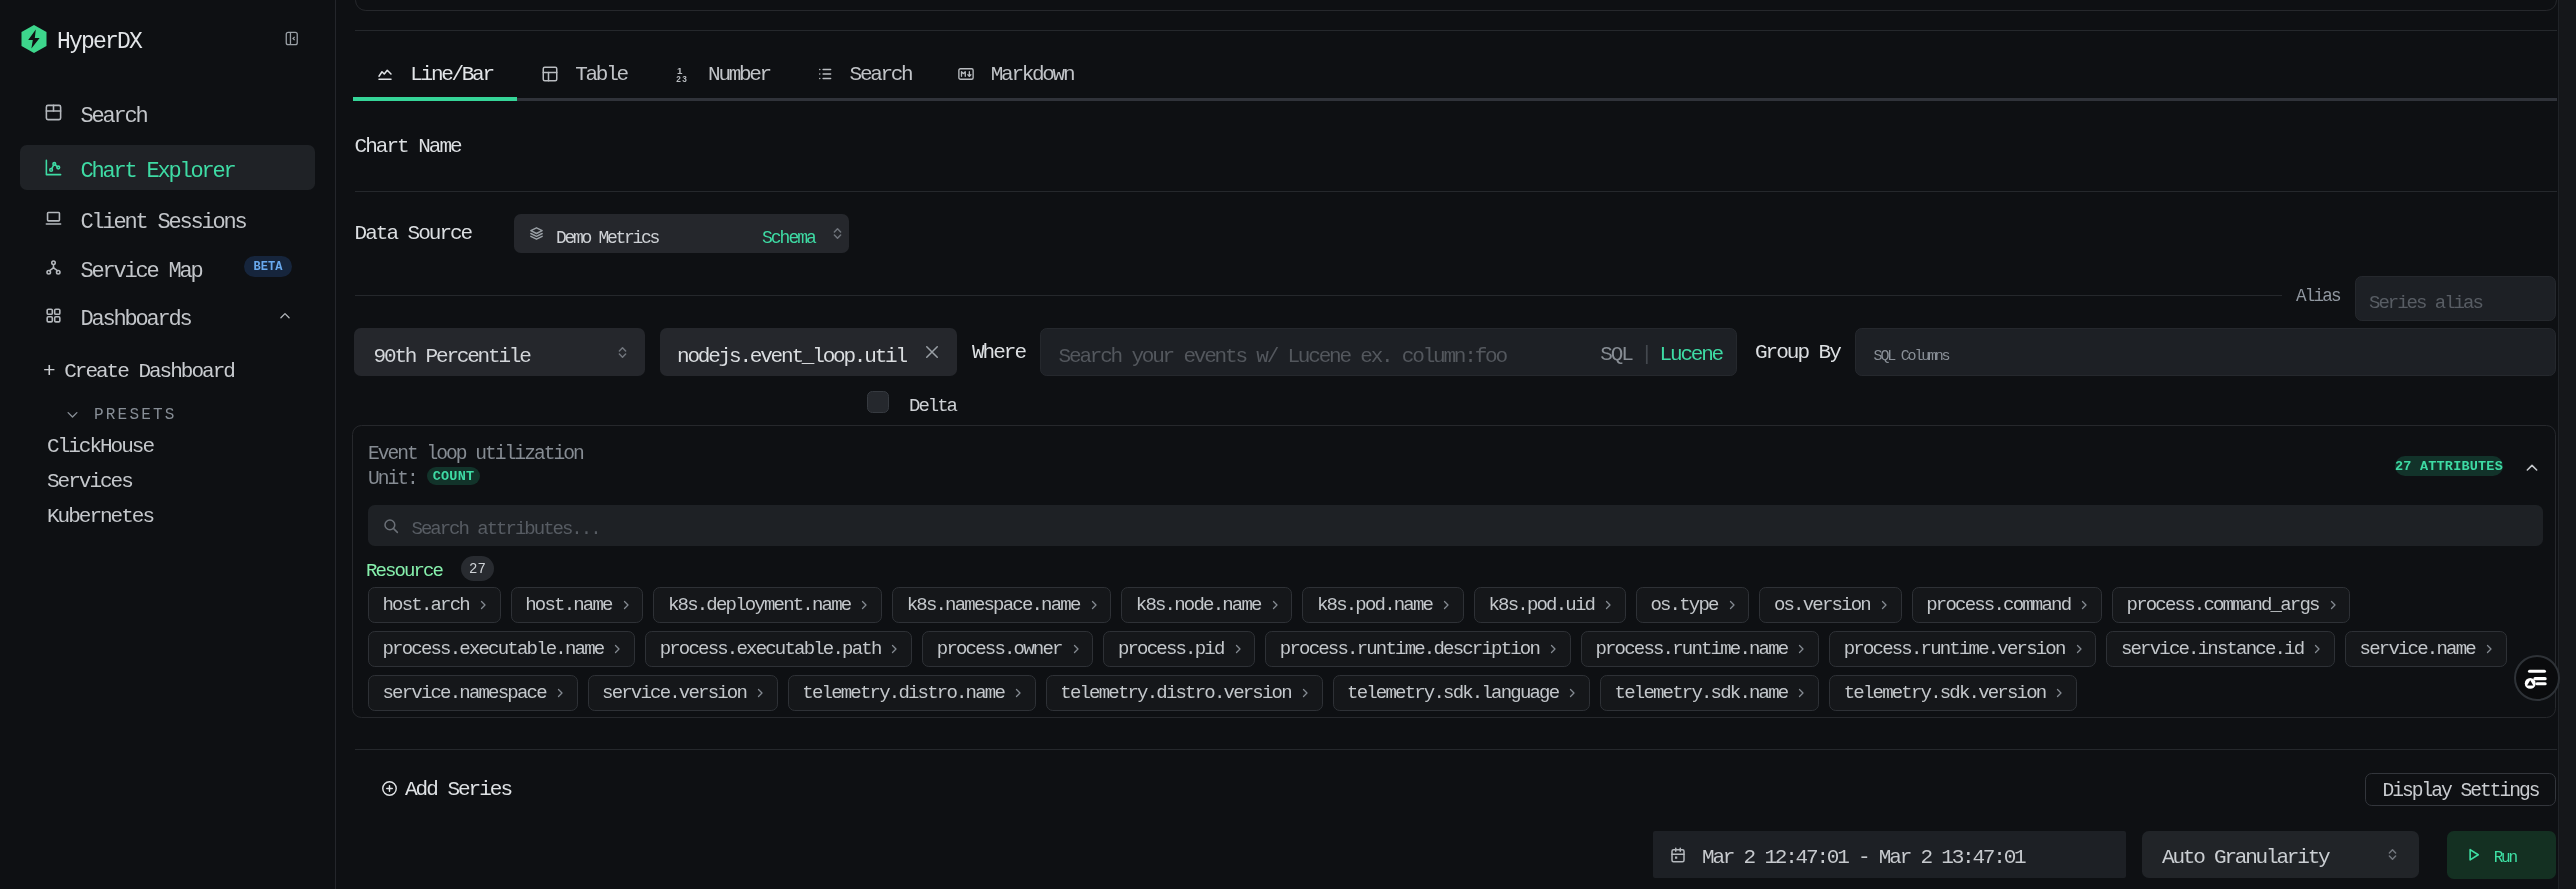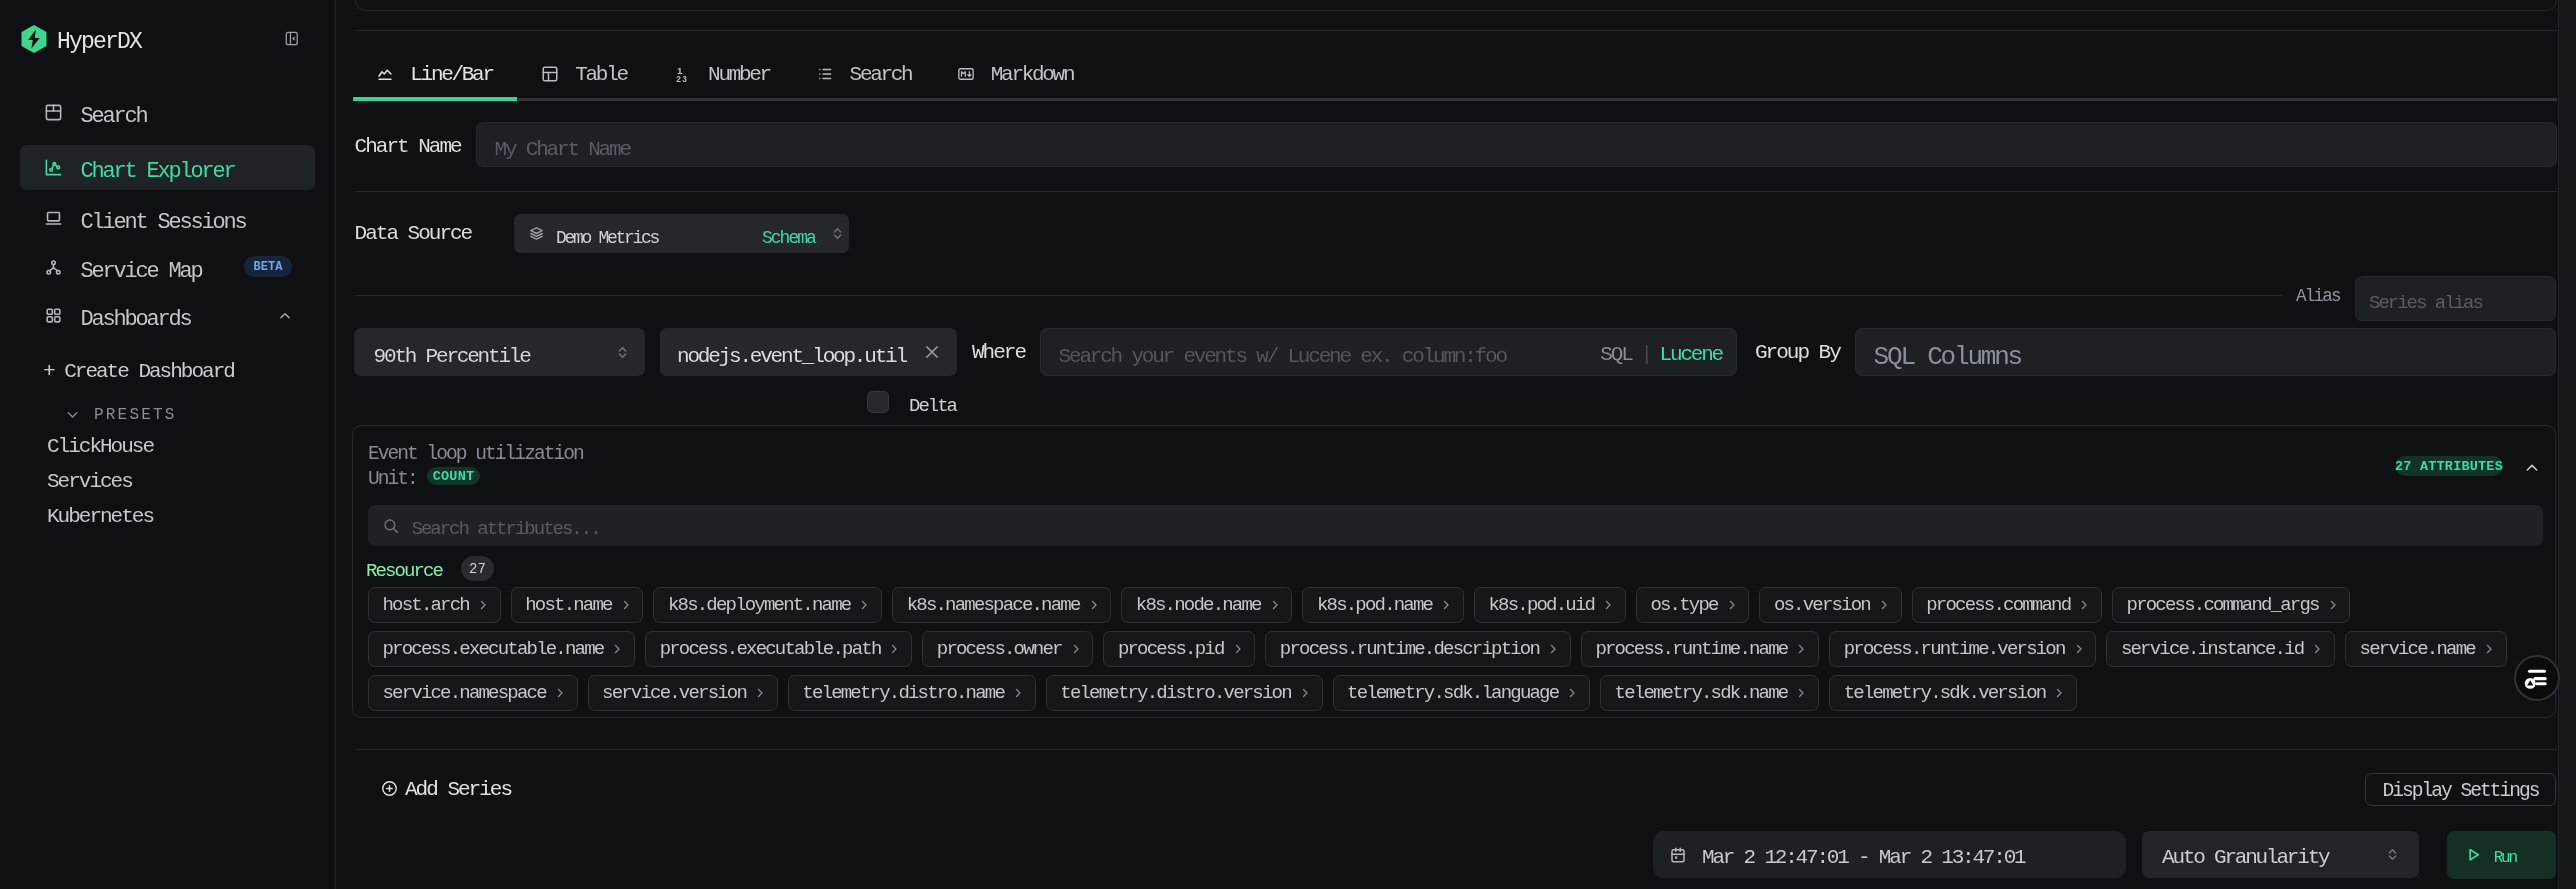--- a/index.html
+++ b/index.html
@@ -151,23 +151,20 @@
           <path d="M16.5 9v6"></path>
           <path d="M14.5 13l2 2 2-2"></path>
         </svg>
         <span>Markdown</span>
       </div>
   </div>
   <div class="abs" style="left:17.6px;top:98px;width:2202px;height:2.7px;background:#30333a"></div>
   <div class="abs" style="left:16px;top:97px;width:164px;height:4px;background:#35d598"></div>
 
   <div class="abs txt b" style="left:17.6px;top:135px;color:#dcdfe2">Chart Name</div>
-  <div class="inp" style="left:139px;top:122px;width:2081px;height:45px">
-      <span class="ph" style="margin-left:17.6px">My Chart Name</span>
-    </div>
   <div class="divl" style="left:17.6px;top:191px;width:2202px"></div>
 
   <div class="abs txt b" style="left:17.6px;top:222px;color:#dcdfe2">Data Source</div>
   <div class="sel" style="left:177px;top:214px;width:335px;height:39px">
     <svg style="margin-left:13.5px" width="17" height="17" viewBox="0 0 24 24" fill="none" stroke="#9aa0a6" stroke-width="2" stroke-linecap="round" stroke-linejoin="round">
         <path d="M12 4l-8 4 8 4 8-4-8-4z"></path>
         <path d="M4 12l8 4 8-4"></path>
         <path d="M4 16l8 4 8-4"></path>
       </svg>
     <span style="margin-left:11.5px;font-size:18px;letter-spacing:-2.3px;color:#ced1d5">Demo Metrics</span>
@@ -201,21 +198,21 @@
   <div class="inp" style="left:703px;top:328px;width:697px;height:48px">
     <span class="ph" style="margin-left:17.6px;font-size:21px;letter-spacing:-2.2px;color:#53575d">Search your events w/ Lucene ex. column:foo</span>
     <div class="abs" style="right:14px;top:14px;display:flex;font-size:21px;letter-spacing:-2.2px">
         <span style="color:#878d94">SQL</span>
         <span style="color:#43484e;margin:0 8.8px">|</span>
         <span class="b" style="color:#3edba4">Lucene</span>
       </div>
   </div>
   <div class="abs txt b" style="left:1418px;top:341px;color:#dcdfe2">Group By</div>
   <div class="inp" style="left:1518px;top:328px;width:701px;height:48px">
-      <span class="ph" style="margin-left:17.6px;font-size:26px;letter-spacing:-2.2px;color:#8a9098">SQL Columns</span>
+      <span class="ph" style="margin-left:17.6px;font-size:15px;letter-spacing:-2.2px;color:#8a9098">SQL Columns</span>
     </div>
 
   <div class="abs" style="left:530px;top:391px;width:22px;height:22px;background:#25282d;border:1.4px solid #363a40;border-radius:5.4px"></div>
   <div class="abs" style="left:572px;top:395px;font-size:19px;letter-spacing:-2px;color:#ced1d5">Delta</div>
 
   <div class="abs" style="left:15px;top:425px;width:2204px;height:293px;border:1.4px solid #26282c;border-radius:9.5px"></div>
   <div class="abs" style="left:31px;top:443px;font-size:19.6px;letter-spacing:-2px;color:#868c93">Event loop utilization</div>
   <div class="abs" style="left:31px;top:468px;font-size:19.6px;letter-spacing:-2px;color:#868c93">Unit:</div>
   <div class="gbadge abs" style="left:90px;top:467px;width:53px;height:18px;border-radius:67px;font-size:13.5px;letter-spacing:0.2px">COUNT</div>
   <div class="gbadge abs" style="left:2058px;top:456px;width:108px;height:20px;border-radius:67px;font-size:13.5px;letter-spacing:0.2px">27 ATTRIBUTES</div>
@@ -289,21 +286,21 @@
         </svg></span>
   </div>
 
   <div class="divl" style="left:17.6px;top:749px;width:2202px"></div>
   <svg class="abs" style="left:43px;top:779px" width="19" height="19" viewBox="0 0 24 24" fill="none" stroke="#dfe2e5" stroke-width="1.8" stroke-linecap="round">
       <circle cx="12" cy="12" r="8.5"></circle>
       <path d="M12 8.5v7M8.5 12h7"></path>
     </svg>
   <div class="abs txt b" style="left:68px;top:778px;color:#dfe2e5">Add Series</div>
   <div class="abs b" style="left:2028px;top:773px;width:191px;height:33px;border:1.4px solid #33363c;border-radius:6.8px;font-size:19.6px;letter-spacing:-2px;color:#c9ccd0;text-align:center;line-height:34px">Display Settings</div>
-  <div class="abs" style="left:1316px;top:831px;width:473px;height:47px;background:#1d2025;border-radius:11px;display:flex;align-items:center">
+  <div class="abs" style="left:1316px;top:831px;width:473px;height:47px;background:#1d2025;border-radius:2px;display:flex;align-items:center">
     <svg style="margin-left:16px" width="18" height="18" viewBox="0 0 24 24" fill="none" stroke="#b4b8bd" stroke-width="2" stroke-linecap="round" stroke-linejoin="round">
         <rect x="4" y="5" width="16" height="16" rx="2"></rect>
         <path d="M9 3v4M15 3v4M4 11h16"></path>
         <rect x="8" y="14" width="3" height="3" fill="#b4b8bd" stroke="none"></rect>
       </svg>
     <span class="dn" style="margin-left:15px;font-size:21px;letter-spacing:-2.2px;color:#c6c9cd">Mar 2 12:47:01 - Mar 2 13:47:01</span>
   </div>
   <div class="abs" style="left:1805px;top:831px;width:277px;height:47px;background:#212428;border-radius:6.8px;display:flex;align-items:center">
     <span class="dn" style="margin-left:20px;font-size:21px;letter-spacing:-2.2px;color:#caced2">Auto Granularity</span>
     <svg class="abs" style="right:19px" width="15" height="15" viewBox="0 0 24 24" fill="none" stroke="#71767d" stroke-width="2.4" stroke-linecap="round" stroke-linejoin="round">

